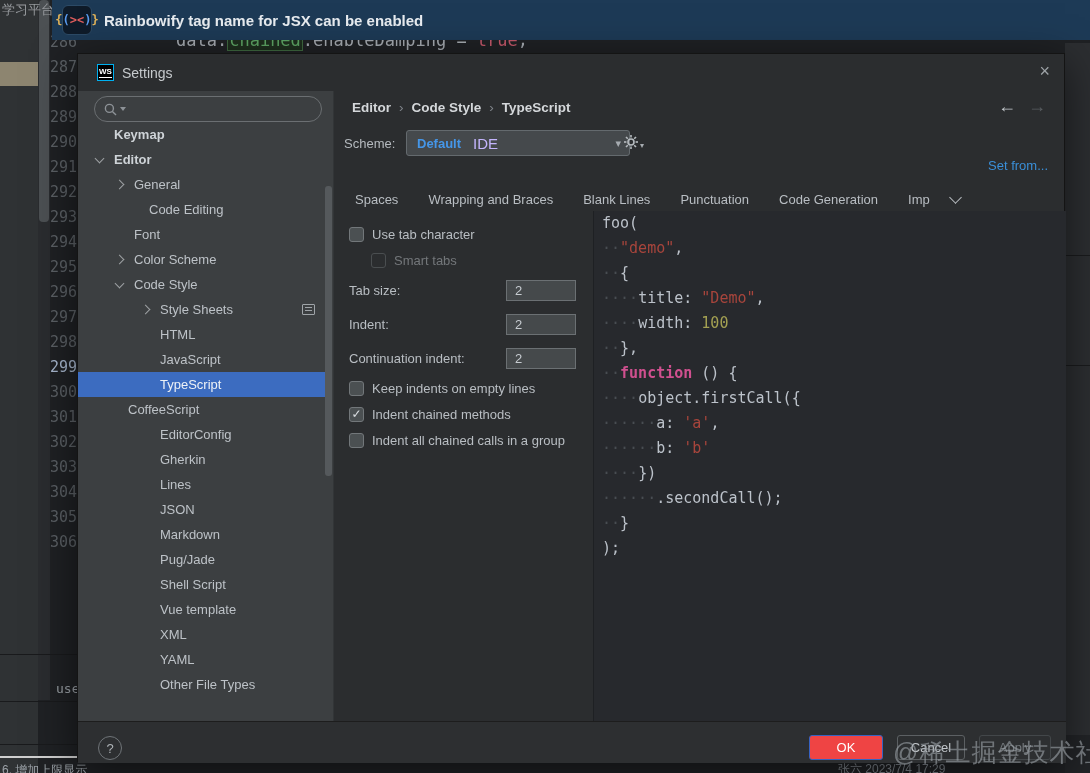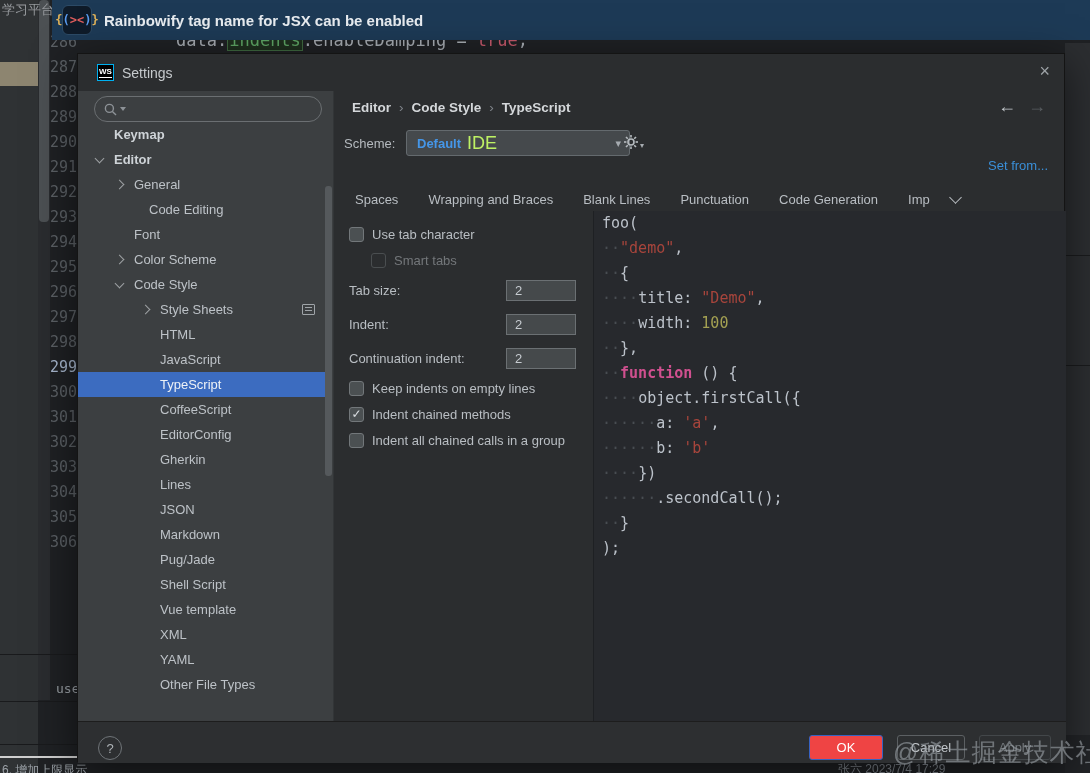--- a/index.html
+++ b/index.html
@@ -80,21 +80,21 @@
   .breadcrumb { left:274px; top:46px; display:flex; align-items:center; gap:8px;
     font-size:13.5px; font-weight:bold; color:#d4d7da; }
   .breadcrumb .sep { color:#7f848a; font-weight:normal; }
   .nav-back { left:920px; top:42px; font-size:18px; color:#c0c5c9; cursor:pointer; }
   .nav-fwd  { left:950px; top:42px; font-size:18px; color:#5a5e62; }
   .scheme-label { left:266px; top:82px; font-size:13px; color:#b5babf;text-align:center; }
   .scheme-select { left:328px; top:76px; width:224px; height:26px; background:#45494c;
     border:1px solid #646a6e; border-radius:3px; display:flex; align-items:center;
     padding:0 8px 0 10px; cursor:pointer; }
   .scheme-select .primary { font-size:13px; font-weight:bold; color:#4596e8; }
-  .scheme-select .secondary { font-size:18px; color:#bef264; margin-left:6px; }
+  .scheme-select .secondary { font-size:15px; color:#c4b5fd; margin-left:12px; }
   .scheme-select .dd { margin-left:auto; color:#a6abb0; font-size:11px; }
   .gear-btn { left:545px; top:80px; cursor:pointer; display:flex; align-items:flex-end; }
   .gear-btn .dd { color:#a6abb0; font-size:8px; margin-left:1px; }
   .set-from { right:16px; top:104px; font-size:13px; color:#3a8fd8; cursor:pointer; }
 
   .tabbar { left:262px; top:131px; height:28px; display:flex; align-items:center; }
   .tab { position:relative; height:28px; display:flex; align-items:center; padding:0 15px;
     font-size:13px; color:#b9bec3; cursor:pointer; white-space:nowrap; }
   .tab.active { color:#d6d9dc; }
   .tab.active:after { content:""; position:absolute; left:2px; right:2px; bottom:0;
@@ -171,21 +171,21 @@
       <div class="abs gutter-num" style="top: 333px;">298</div>
       <div class="abs gutter-num current" style="top: 358px;">299</div>
       <div class="abs gutter-num" style="top: 383px;">300</div>
       <div class="abs gutter-num" style="top: 408px;">301</div>
       <div class="abs gutter-num" style="top: 433px;">302</div>
       <div class="abs gutter-num" style="top: 458px;">303</div>
       <div class="abs gutter-num" style="top: 483px;">304</div>
       <div class="abs gutter-num" style="top: 508px;">305</div>
       <div class="abs gutter-num" style="top: 533px;">306</div>
     </div>
-  <div class="abs bg-code-line" id="bg-code"><span class="tk-e">data.</span><span class="tk-g">indents</span><span class="tk-e">.enableDamping </span><span class="tk-e">= </span><span class="tk-b">true</span><span class="tk-e">;</span></div>
+  <div class="abs bg-code-line" id="bg-code"><span class="tk-e">data.</span><span class="tk-g">chained</span><span class="tk-e">.enableDamping </span><span class="tk-e">= </span><span class="tk-b">true</span><span class="tk-e">;</span></div>
   <div class="abs use-text">use</div>
   <div class="abs hdiv" style="top:654px"></div>
   <div class="abs hdiv" style="top:701px"></div>
   <div class="abs hdiv" style="top:744px"></div>
   <div class="abs hdiv-light" style="top:756px"></div>
   <div class="abs status-left">6. 增加上限显示</div>
   <div class="abs status-right">张六 2023/7/4 17:29</div>
   <div class="abs right-strip"></div>
   <div class="abs right-line" style="top:255px"></div>
   <div class="abs right-line" style="top:365px"></div>
@@ -259,21 +259,21 @@
             <span>HTML</span>
           </div>
           <div class="tree-row" style="padding-left: 64px;">
             <span class="chev-space"></span>
             <span>JavaScript</span>
           </div>
           <div class="tree-row selected" style="padding-left: 64px;">
             <span class="chev-space"></span>
             <span>TypeScript</span>
           </div>
-          <div class="tree-row" style="padding-left: 64px;">
+          <div class="tree-row" style="padding-left: 32px;">
             <span class="chev-space"></span>
             <span>CoffeeScript</span>
           </div>
           <div class="tree-row" style="padding-left: 64px;">
             <span class="chev-space"></span>
             <span>EditorConfig</span>
           </div>
           <div class="tree-row" style="padding-left: 64px;">
             <span class="chev-space"></span>
             <span>Gherkin</span>

